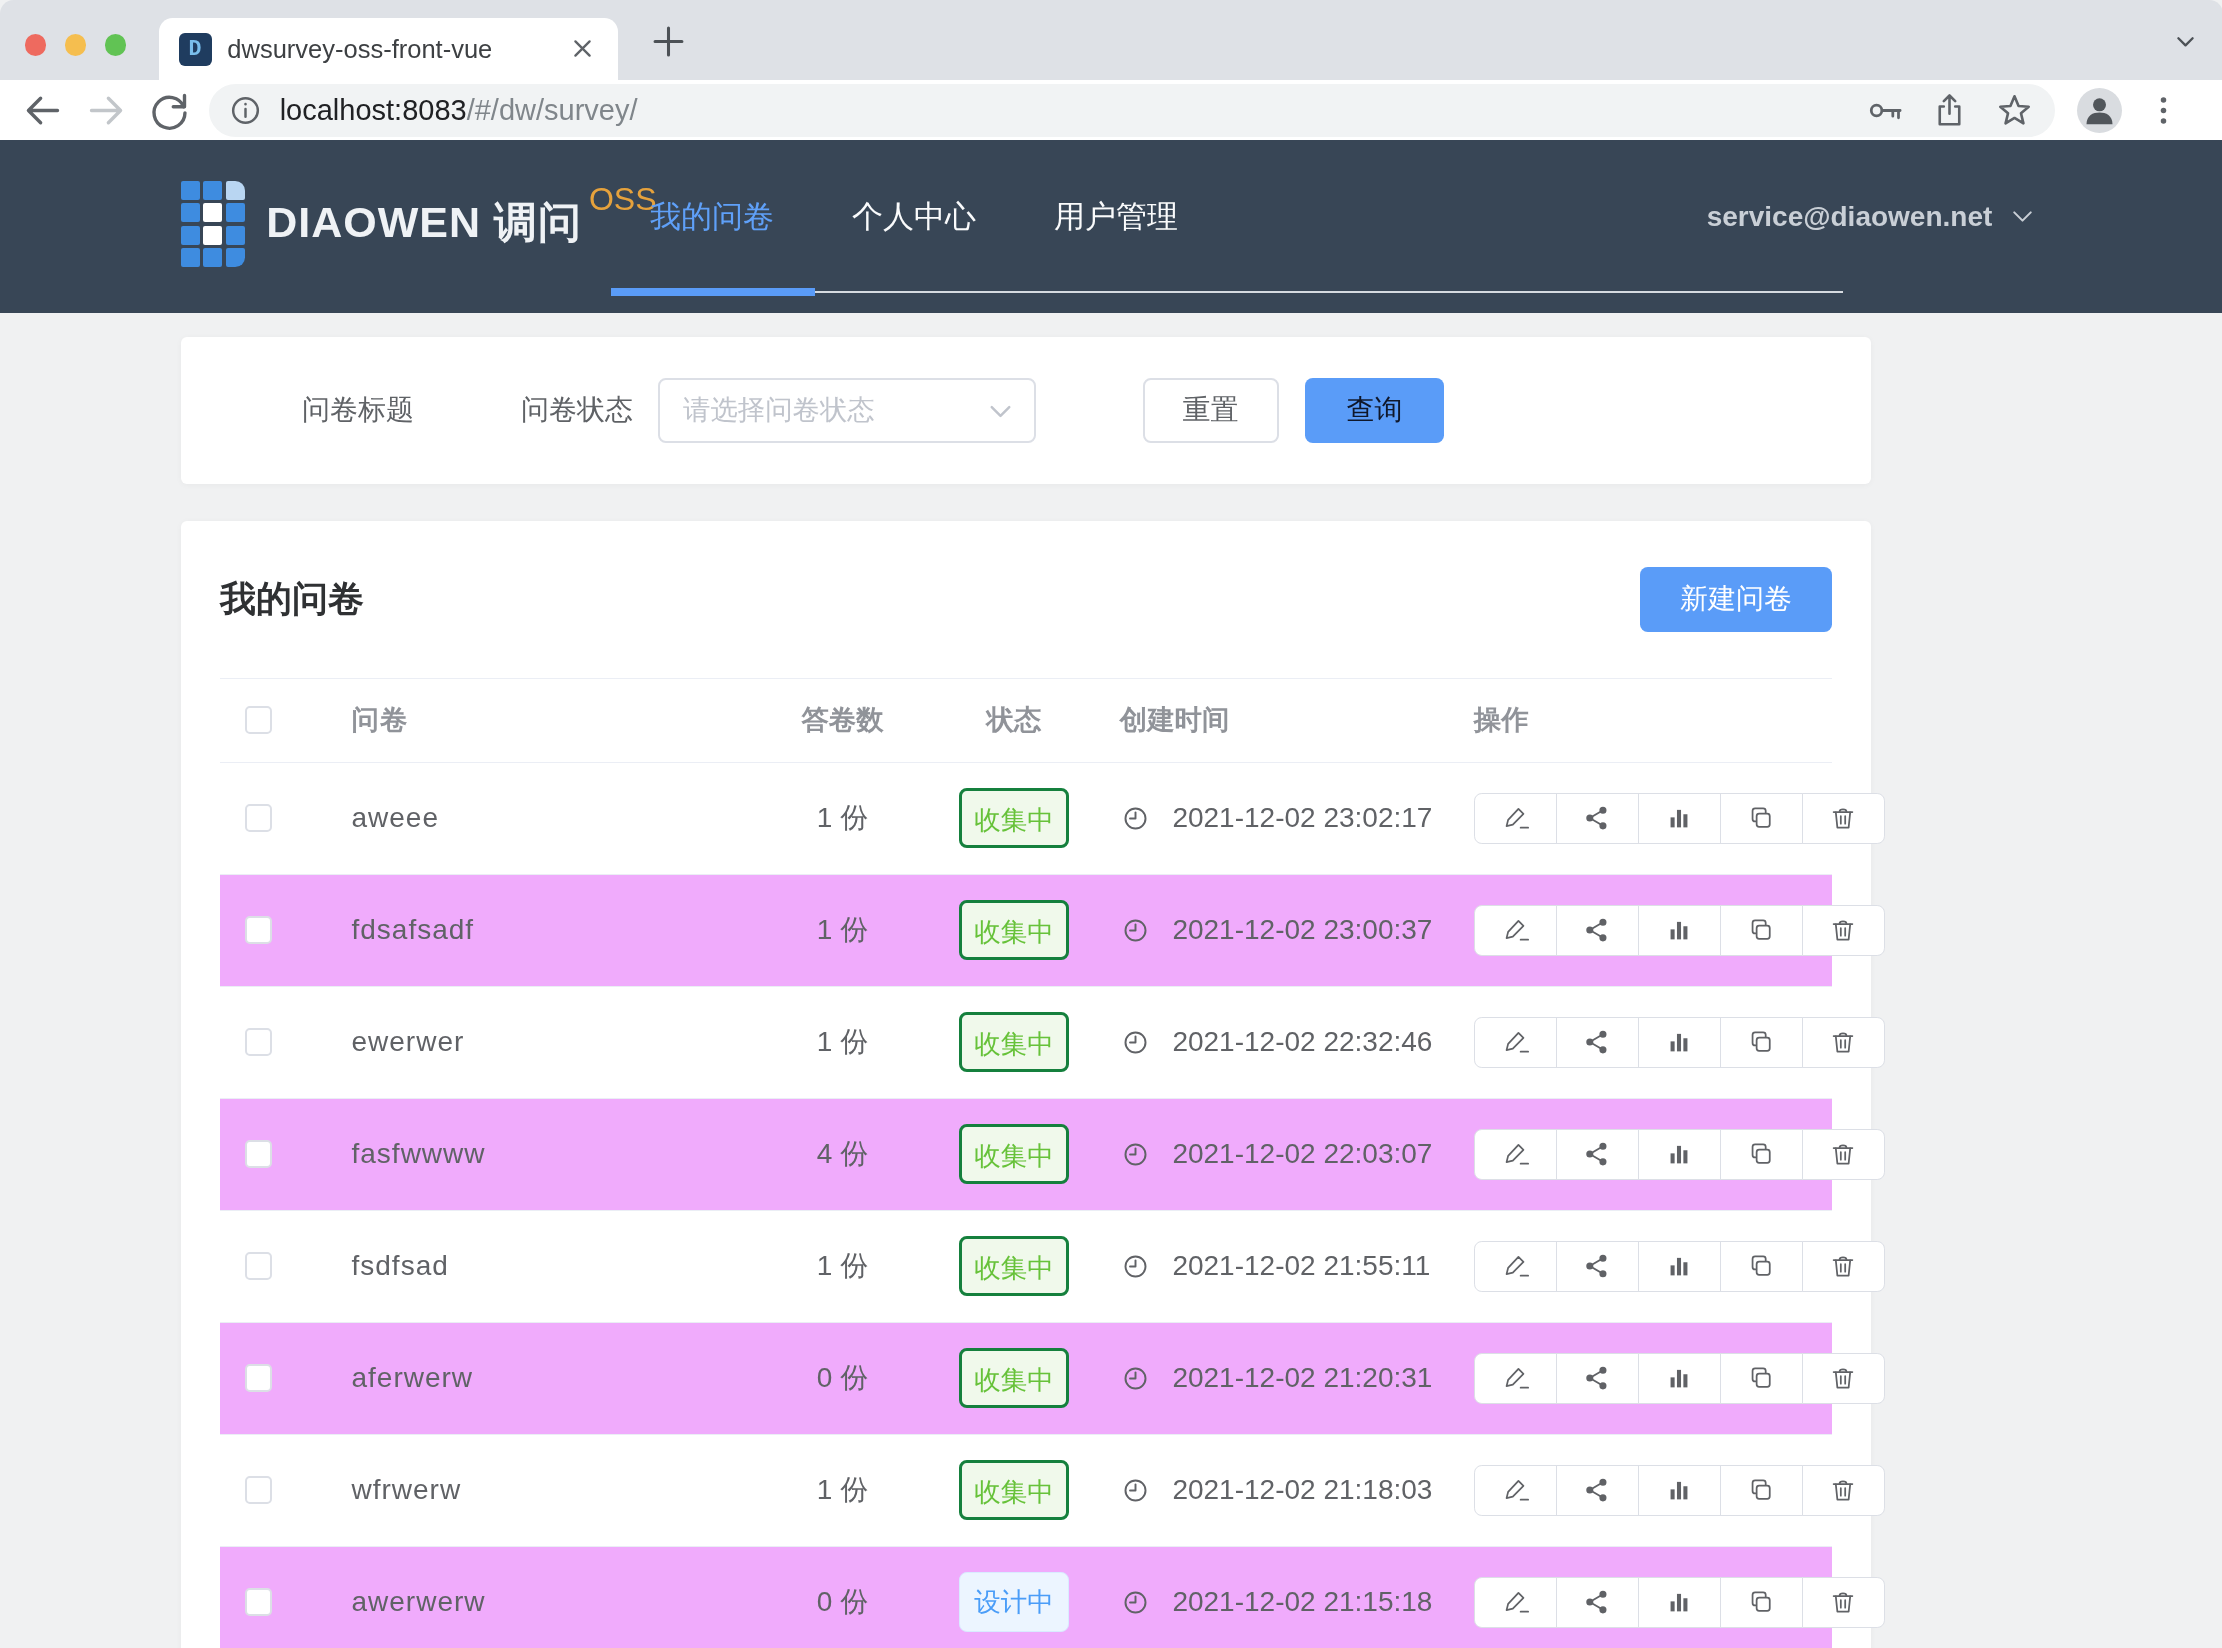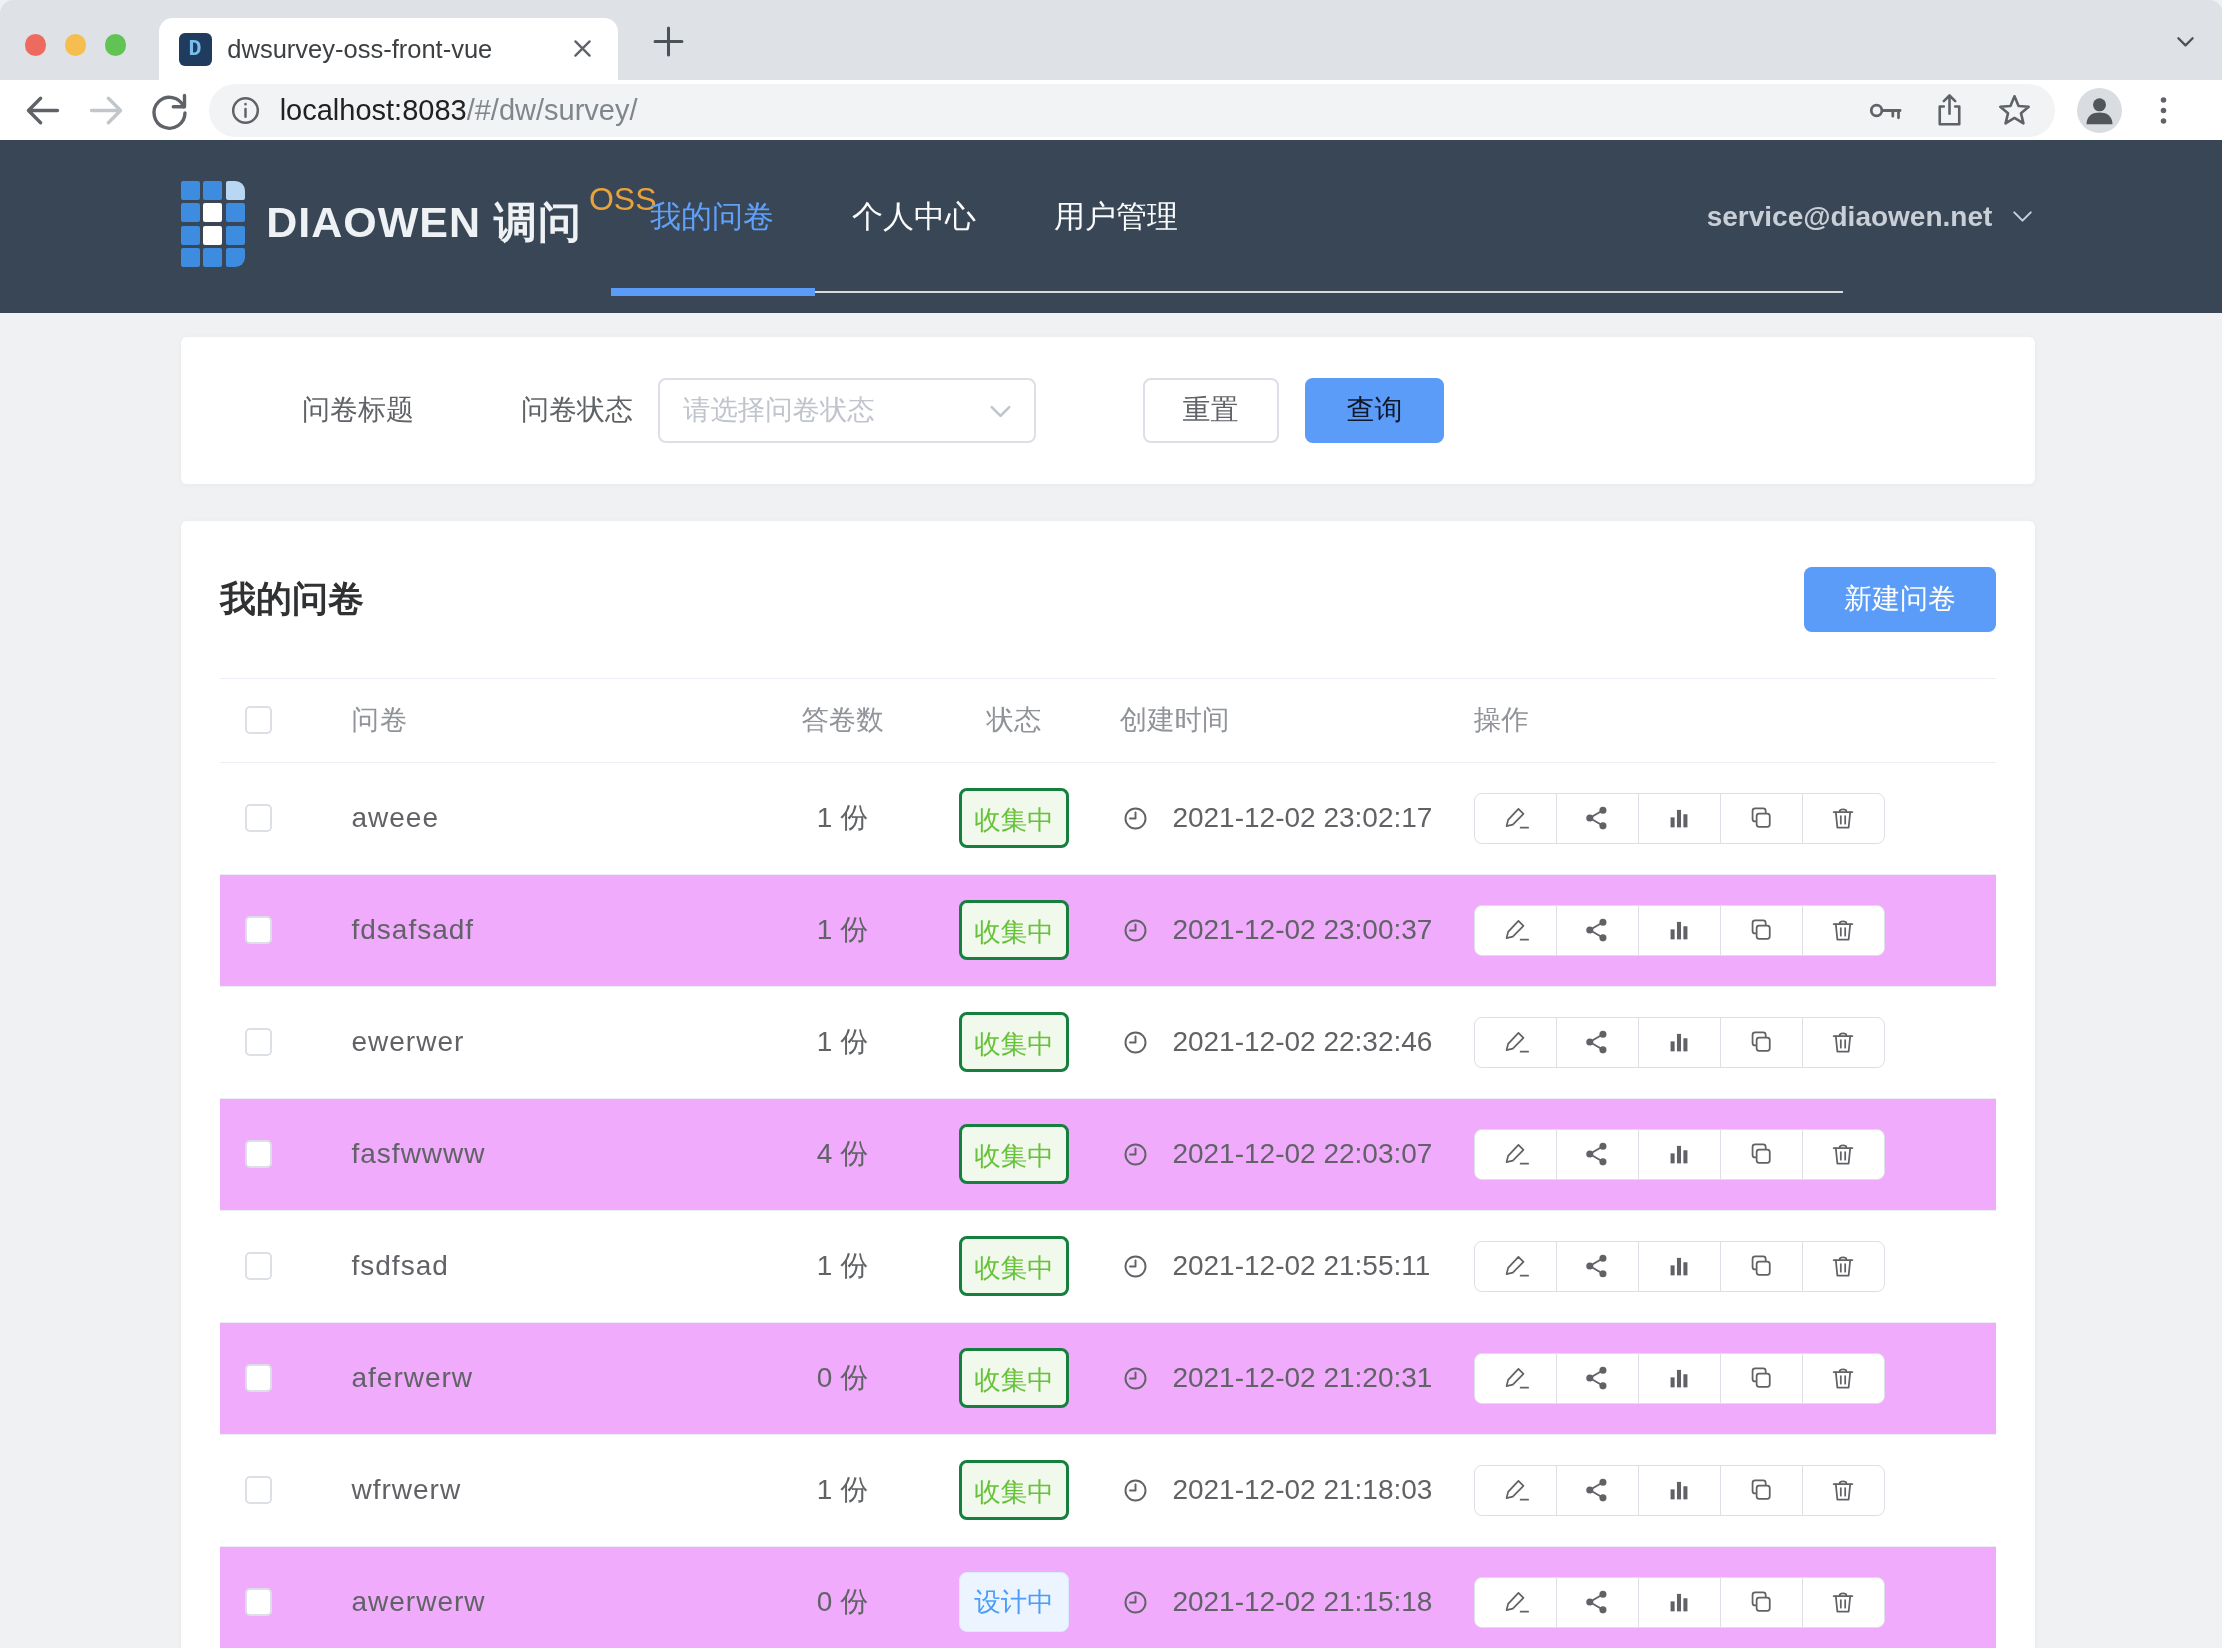--- a/index.html
+++ b/index.html
@@ -52,21 +52,21 @@
   .menu { position:absolute; left:611px; top:0; height:153px; display:flex; align-items:center; }
   .menu-item { padding:0 39px; font-size:31px; color:#FAFBFC; cursor:pointer; white-space:nowrap; }
   .menu-item.active { color:#5FA0F8; }
   .menu-line { position:absolute; left:611px; width:1232px; bottom:19.6px; height:2.9px; background:#D6DBE0; }
   .menu-active-bar { position:absolute; left:611px; width:204px; bottom:16.7px; height:8.8px; background:#5A9CF8; }
   .userbox { position:absolute; right:184px; top:0; height:153px; display:flex; align-items:center; gap:13.7px;font-weight:bold; }
   .user-email { color:#C9CFD6; font-size:28px; }
   .user-chevron { width:33px; height:33px; color:#C9CFD6; }
   
   .page { padding-top:23.5px; }
-  .card { width:1854px; margin-left:181px; background:#FFFFFF; border-radius:5.9px;
+  .card { width:1690px; margin-left:181px; background:#FFFFFF; border-radius:5.9px;
           box-shadow:0 1px 5.9px rgba(0,0,0,0.04); }
   .card-search { height:147px; display:flex; align-items:center; padding-left:121px; }
   .f-label { font-size:28px; color:#5F6266; white-space:nowrap; }
   .f-input { margin-left:24.5px; width:379px; height:65px; border:2px solid #DCDFE6; border-radius:7.8px;
              background:#fff; font-size:27.4px; color:#606266; padding:0 23.5px; outline:none;
              font-family:"Liberation Sans", sans-serif; }
   .f-input::placeholder { color:#C0C4CC; }
   .lbl2 { margin-left:107px; }
   .f-select { margin-left:24.5px; width:378px; height:65px; border:2px solid #DCDFE6; border-radius:7.8px;
               position:relative; display:flex; align-items:center; padding:0 23.5px; background:#fff; }
@@ -75,21 +75,21 @@
   .btn { height:65px; border-radius:7.8px; font-size:28px; display:flex; align-items:center;
          justify-content:center; cursor:pointer; white-space:nowrap; }
   .btn-reset { margin-left:107px; width:136px; background:#fff; border:2px solid #DCDFE6; color:#5F6266; }
   .btn-query { margin-left:26.5px; width:139px; background:#5A9CF8; color:#0f172a; }
   .card-main { margin-top:37px; height:1137px; border-radius:5.9px 5.9px 0 0; padding:0 39px; }
   .panel-head { height:157px; display:flex; align-items:center; justify-content:space-between; }
   .panel-title { font-size:36px; font-weight:bold; color:#2F3133; }
   .btn-create { width:192px; background:#5A9CF8; color:#fff; }
   
   .thead { height:85px; display:flex; align-items:center; border-top:1px solid #EBEEF5;
-           border-bottom:1px solid #EBEEF5; color:#909399; font-size:27.4px; }
+           border-bottom:1px solid #EBEEF5; color:#909399; font-size:27.4px;font-weight:bold; }
   .trow { height:112px; display:flex; align-items:center; border-bottom:1px solid #EBEEF5;
           font-size:28px; color:#606266; }
   .trow.striped { background:#f0abfc; }
   .c1 { width:108px; padding-left:24.5px; flex:0 0 auto; }
   .c2 { width:441px; padding-left:23.5px; flex:0 0 auto; white-space:nowrap; letter-spacing:1px; }
   .c3 { width:147px; text-align:center; flex:0 0 auto; }
   .c4 { width:196px; display:flex; justify-content:center; flex:0 0 auto; }
   .c5 { width:353px; padding-left:7.8px; display:flex; align-items:center; gap:21.6px; flex:0 0 auto; white-space:nowrap; }
   .c6 { width:531px; padding-left:8.8px; display:flex; flex:0 0 auto; }
   .checkbox { width:27.4px; height:27.4px; border:2px solid #DCDFE6; border-radius:4.9px; background:#fff; display:block; }

